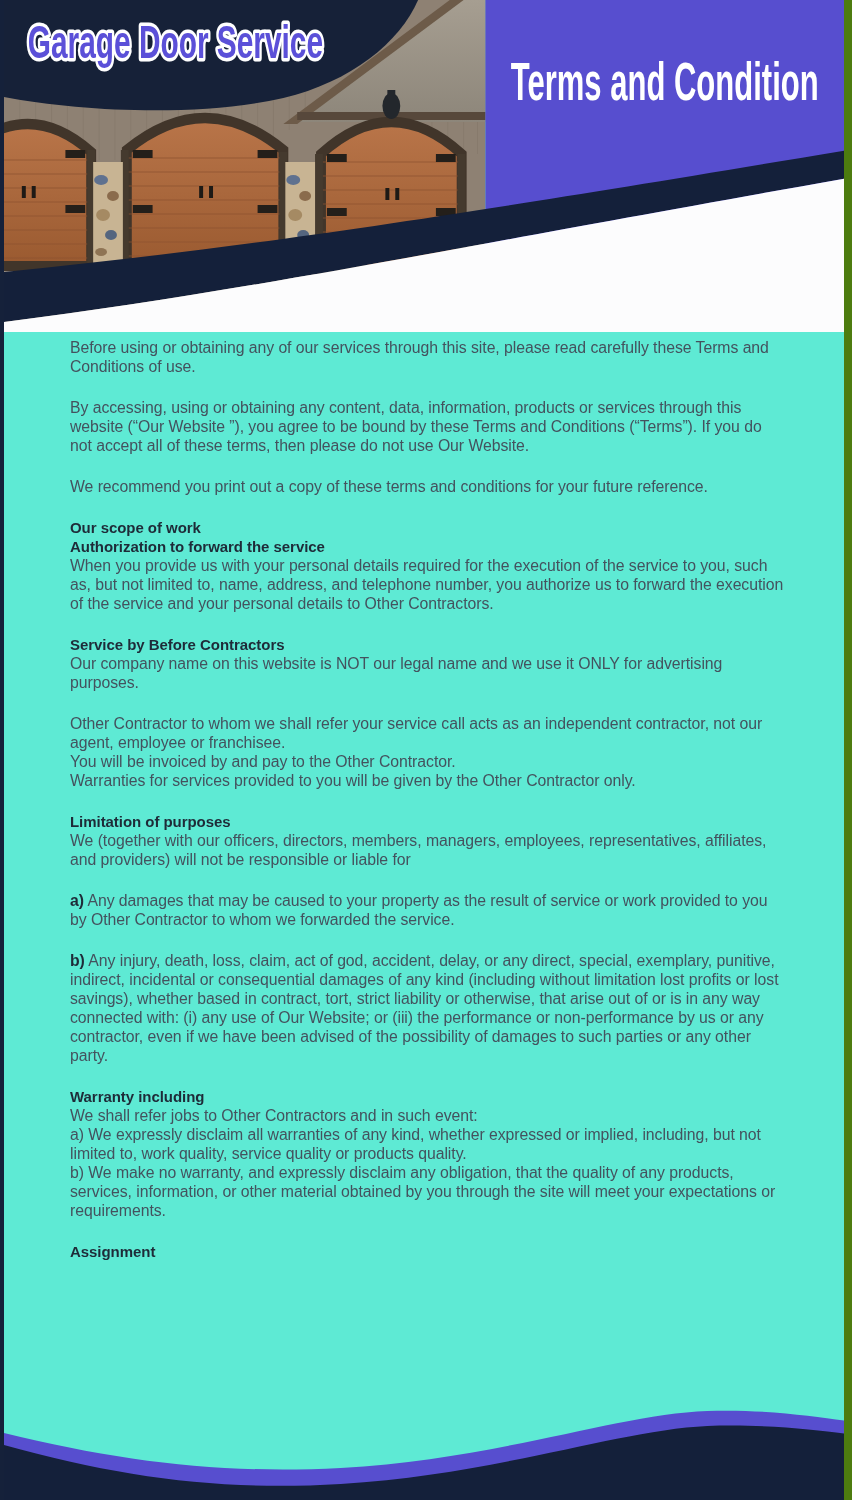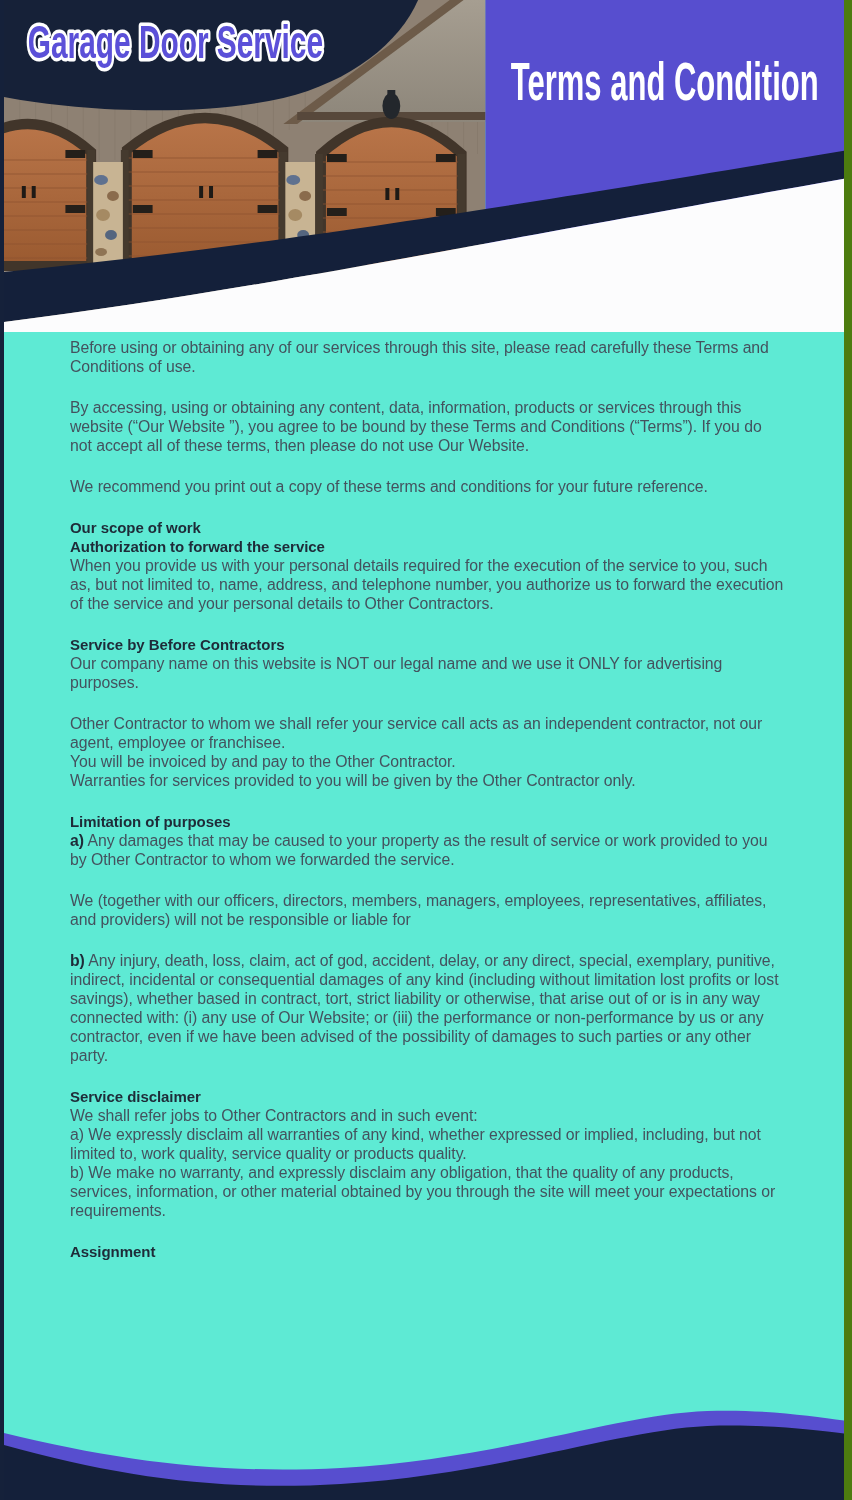--- a/index.html
+++ b/index.html
@@ -154,24 +154,24 @@
       <p>Before using or obtaining any of our services through this site, please read carefully these Terms and Conditions of use.</p>
       <p>By accessing, using or obtaining any content, data, information, products or services through this website (“Our Website ”), you agree to be bound by these Terms and Conditions (“Terms”). If you do not accept all of these terms, then please do not use Our Website.</p>
       <p>We recommend you print out a copy of these terms and conditions for your future reference.</p>
       <h3>Our scope of work</h3>
       <h3>Authorization to forward the service</h3>
       <p>When you provide us with your personal details required for the execution of the service to you, such as, but not limited to, name, address, and telephone number, you authorize us to forward the execution of the service and your personal details to Other Contractors.</p>
       <h3>Service by Before Contractors</h3>
       <p>Our company name on this website is NOT our legal name and we use it ONLY for advertising purposes.</p>
       <p>Other Contractor to whom we shall refer your service call acts as an independent contractor, not our agent, employee or franchisee.<br>You will be invoiced by and pay to the Other Contractor.<br>Warranties for services provided to you will be given by the Other Contractor only.</p>
       <h3>Limitation of purposes</h3>
+      <p>We (together with our officers, directors, members, managers, employees, representatives, affiliates, and providers) will not be responsible or liable for</p>
       <p><b>a)</b> Any damages that may be caused to your property as the result of service or work provided to you by Other Contractor to whom we forwarded the service.</p>
-      <p>We (together with our officers, directors, members, managers, employees, representatives, affiliates, and providers) will not be responsible or liable for</p>
       <p><b>b)</b> Any injury, death, loss, claim, act of god, accident, delay, or any direct, special, exemplary, punitive, indirect, incidental or consequential damages of any kind (including without limitation lost profits or lost savings), whether based in contract, tort, strict liability or otherwise, that arise out of or is in any way connected with: (i) any use of Our Website; or (iii) the performance or non-performance by us or any contractor, even if we have been advised of the possibility of damages to such parties or any other party.</p>
-      <h3>Service disclaimer</h3>
+      <h3>Warranty including</h3>
       <p>We shall refer jobs to Other Contractors and in such event:<br>a) We expressly disclaim all warranties of any kind, whether expressed or implied, including, but not limited to, work quality, service quality or products quality.<br>b) We make no warranty, and expressly disclaim any obligation, that the quality of any products, services, information, or other material obtained by you through the site will meet your expectations or requirements.</p>
       <h3>Assignment</h3>
     </main>
 
   <svg class="footer-art" viewBox="0 0 852 100" preserveAspectRatio="none">
     <path d="M 0,33 C 120,62 220,74 340,68 C 500,59 620,14 710,11 C 770,9 820,17 852,21 L 852,100 L 0,100 Z" fill="#574ecf"></path>
     <path d="M 0,45 C 120,78 220,91 340,84 C 500,74 620,30 710,26 C 770,24 822,30 852,34 L 852,100 L 0,100 Z" fill="#14203a"></path>
   </svg>
 
 </div>

